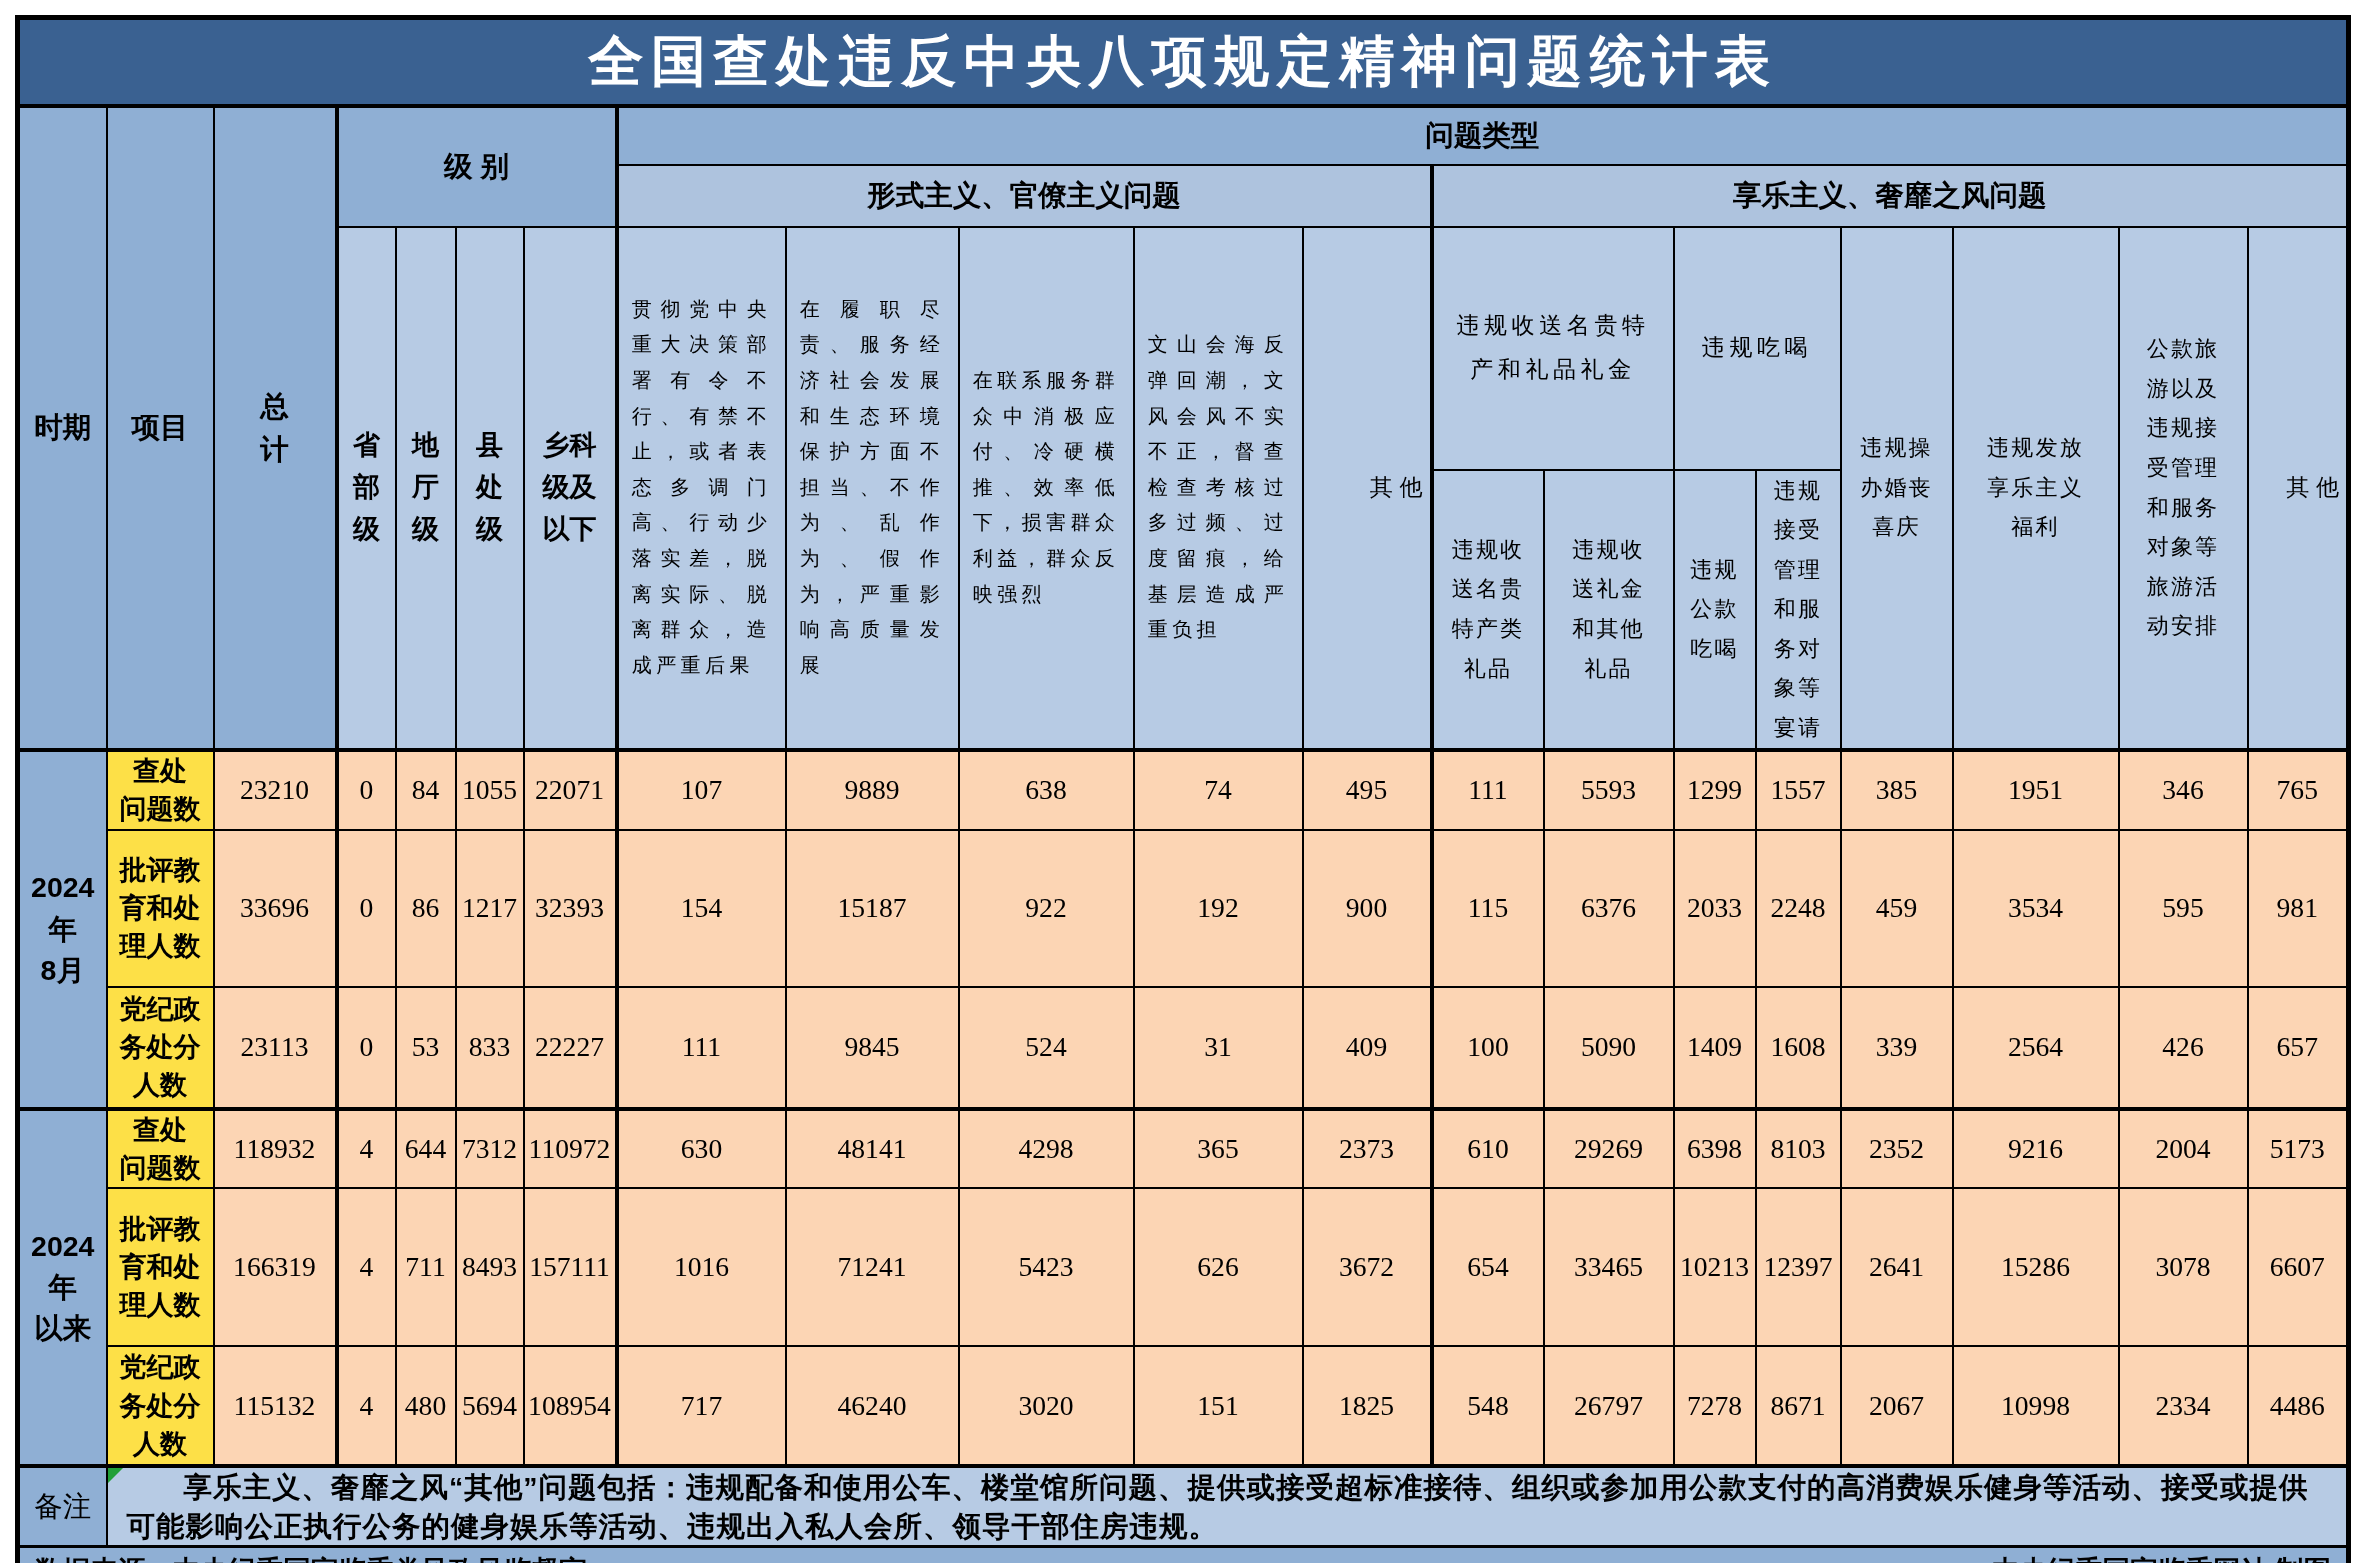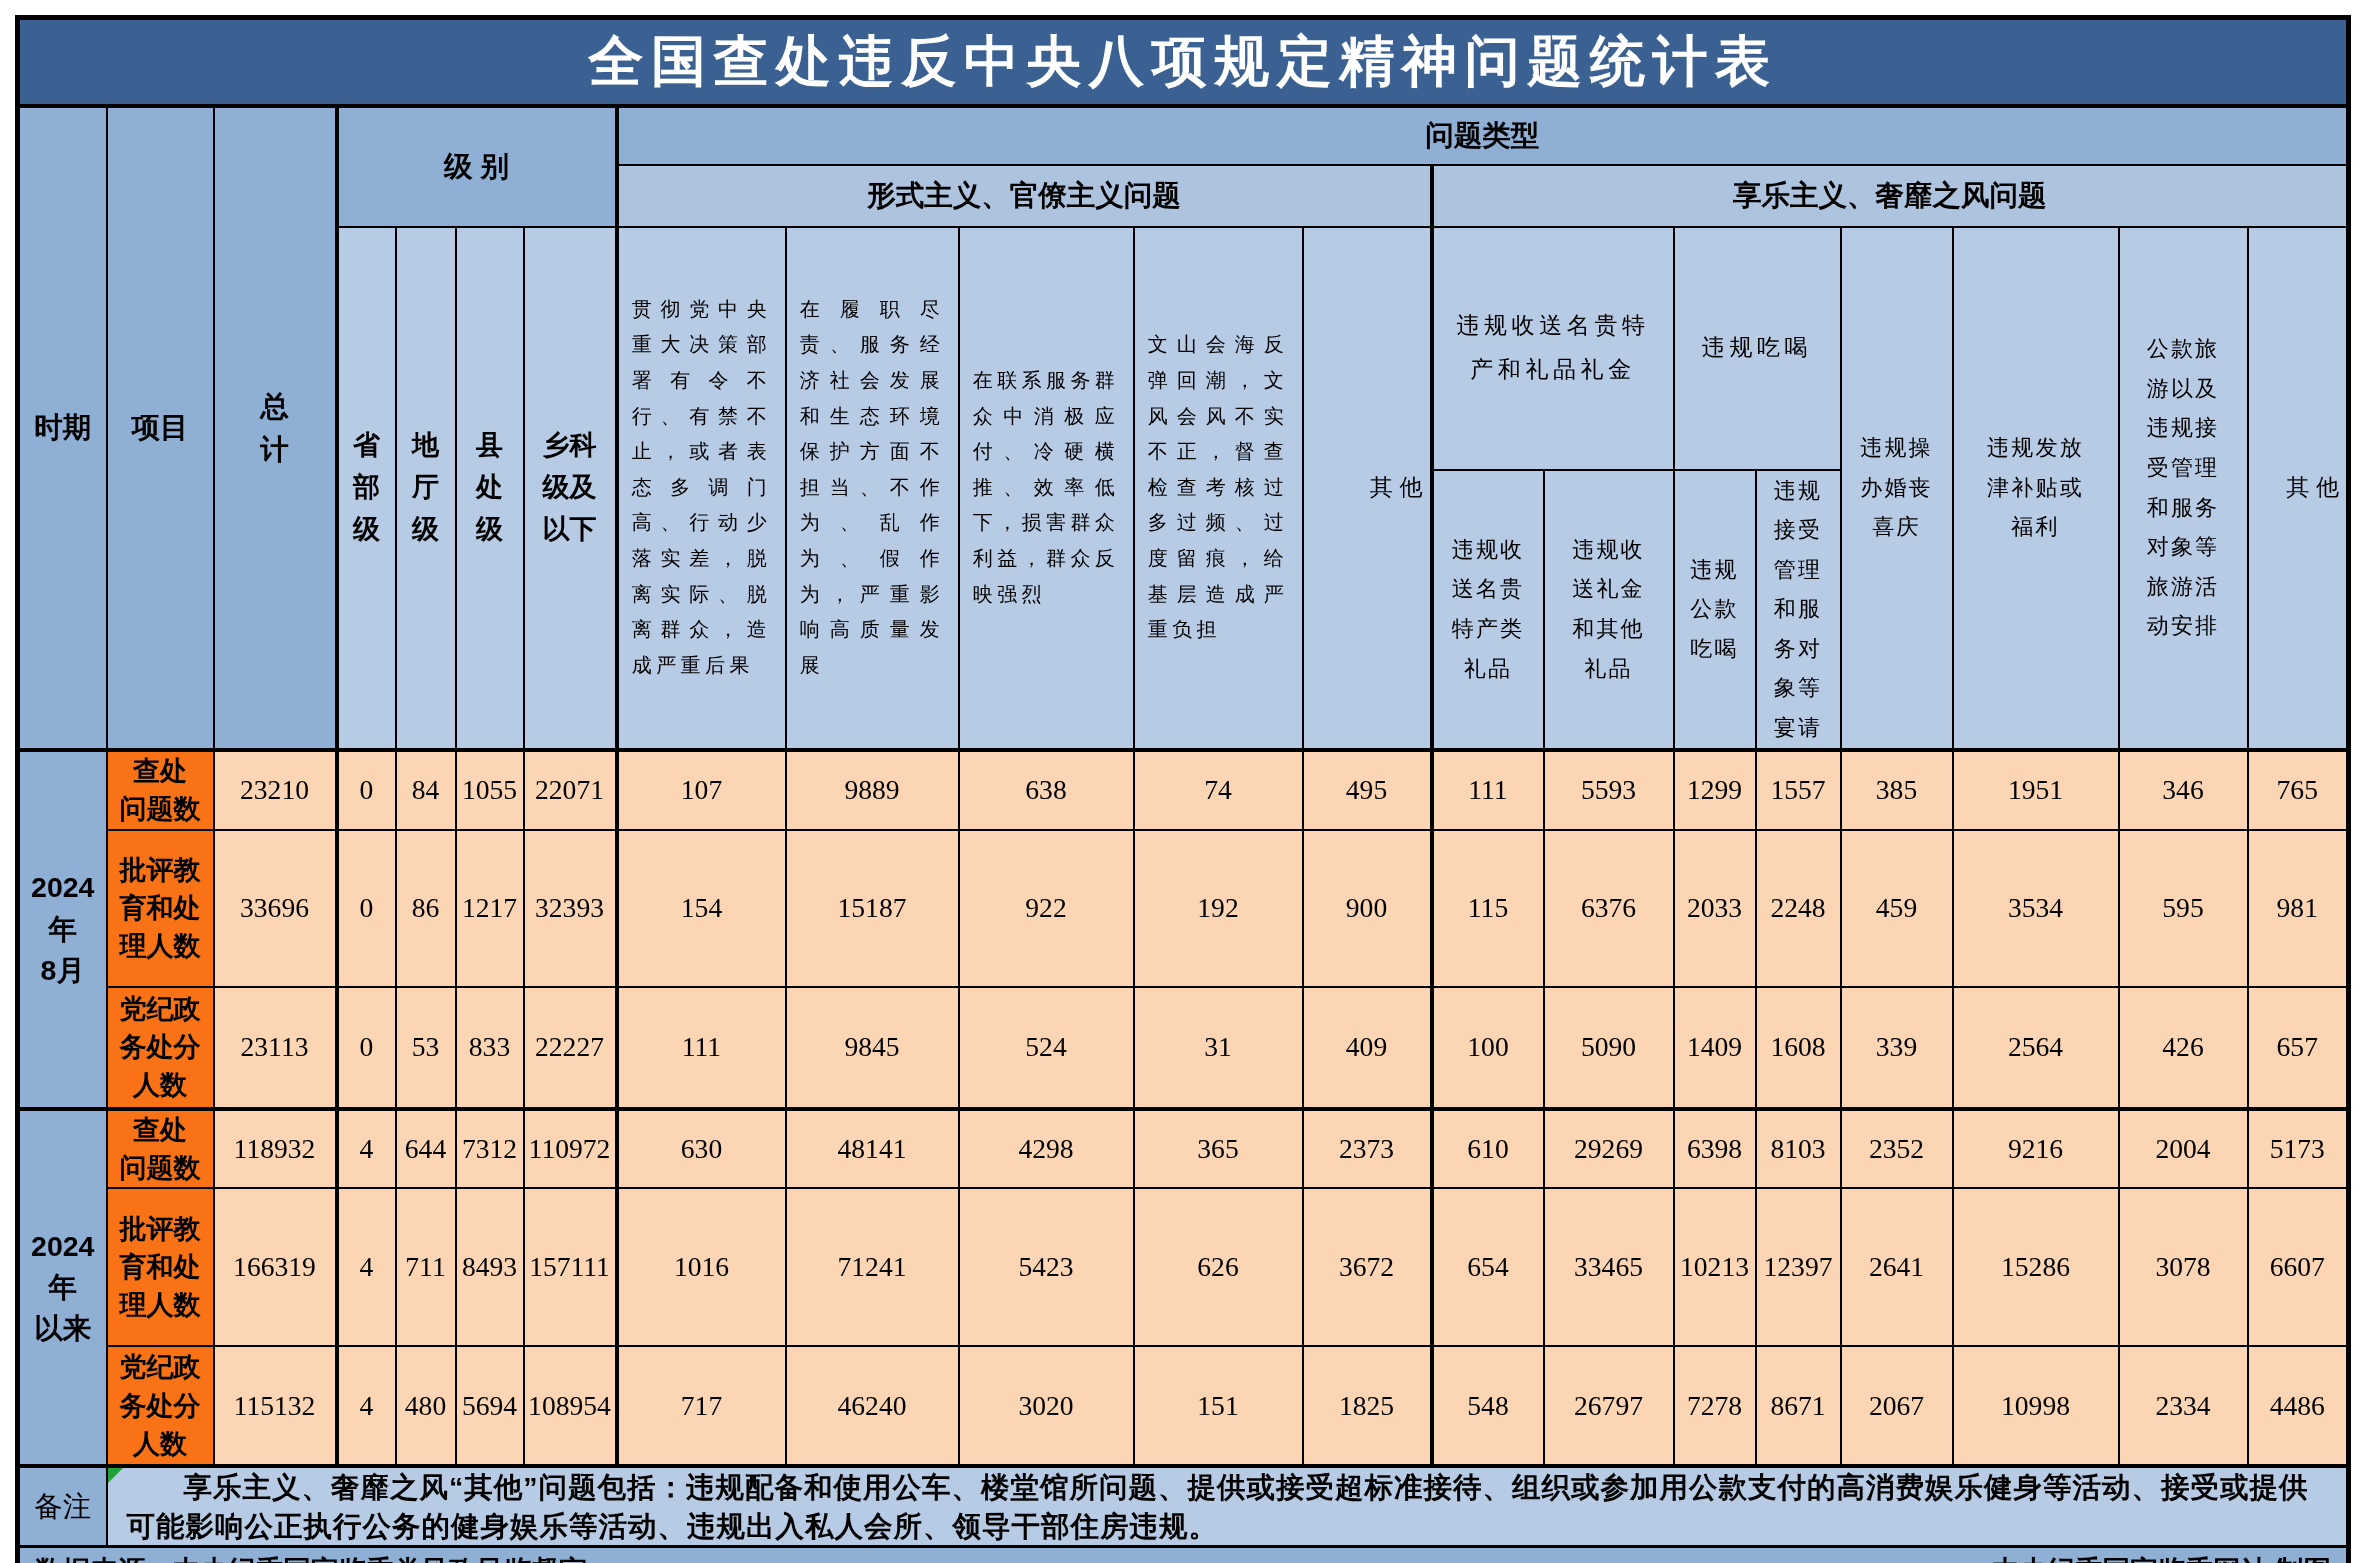--- a/index.html
+++ b/index.html
@@ -64,21 +64,21 @@
     background:#b7cbe4;
     font-family:"Liberation Serif",serif;font-weight:normal;
     font-size:22px;letter-spacing:0.1em;line-height:1.8;white-space:pre-line;
   }
   .othercell{
     background:#b7cbe4;
     font-family:"Liberation Serif",serif;font-weight:normal;
     font-size:23px;letter-spacing:0.3em;text-align:right;
   }
   .pcell {background:#8fafd4;font-weight:bold;font-size:28.5px;white-space:pre-line;line-height:1.45;}
-  .rlabel{background:#f97316;font-weight:bold;font-size:27px;white-space:pre-line;line-height:1.42;}
+  .rlabel{background:#fde047;font-weight:bold;font-size:27px;white-space:pre-line;line-height:1.42;}
   .val   {background:#fcd5b4;font-family:"Liberation Serif",serif;font-size:27.6px;}
 
   .remark-label{background:#8fafd4;font-weight:normal;font-size:28.5px;}
   .remark-cell{background:#b7cbe4;text-align:left;position:relative;}
   .remark-cell p{
     margin:0;padding:0 19px;
     font-weight:bold;font-size:28.5px;line-height:1.35;
     text-indent:2em;letter-spacing:1px;
   }
   .corner{
@@ -159,21 +159,21 @@
       <td rowspan="2" class="desc">在联系服务群众中消极应付、冷硬横推、效率低下，损害群众利益，群众反映强烈</td>
       <td rowspan="2" class="desc">文山会海反弹回潮，文风会风不实不正，督查检查考核过多过频、过度留痕，给基层造成严重负担</td>
       <td rowspan="2" class="othercell">其他</td>
       <td colspan="2" class="grp tl">违规收送名贵特
 产和礼品礼金</td>
       <td colspan="2" class="grp">违规吃喝</td>
       <td rowspan="2" class="sub">违规操
 办婚丧
 喜庆</td>
       <td rowspan="2" class="sub">违规发放
-津补贴或
+享乐主义
 福利</td>
       <td rowspan="2" class="sub">公款旅
 游以及
 违规接
 受管理
 和服务
 对象等
 旅游活
 动安排</td>
       <td rowspan="2" class="othercell">其他</td>

